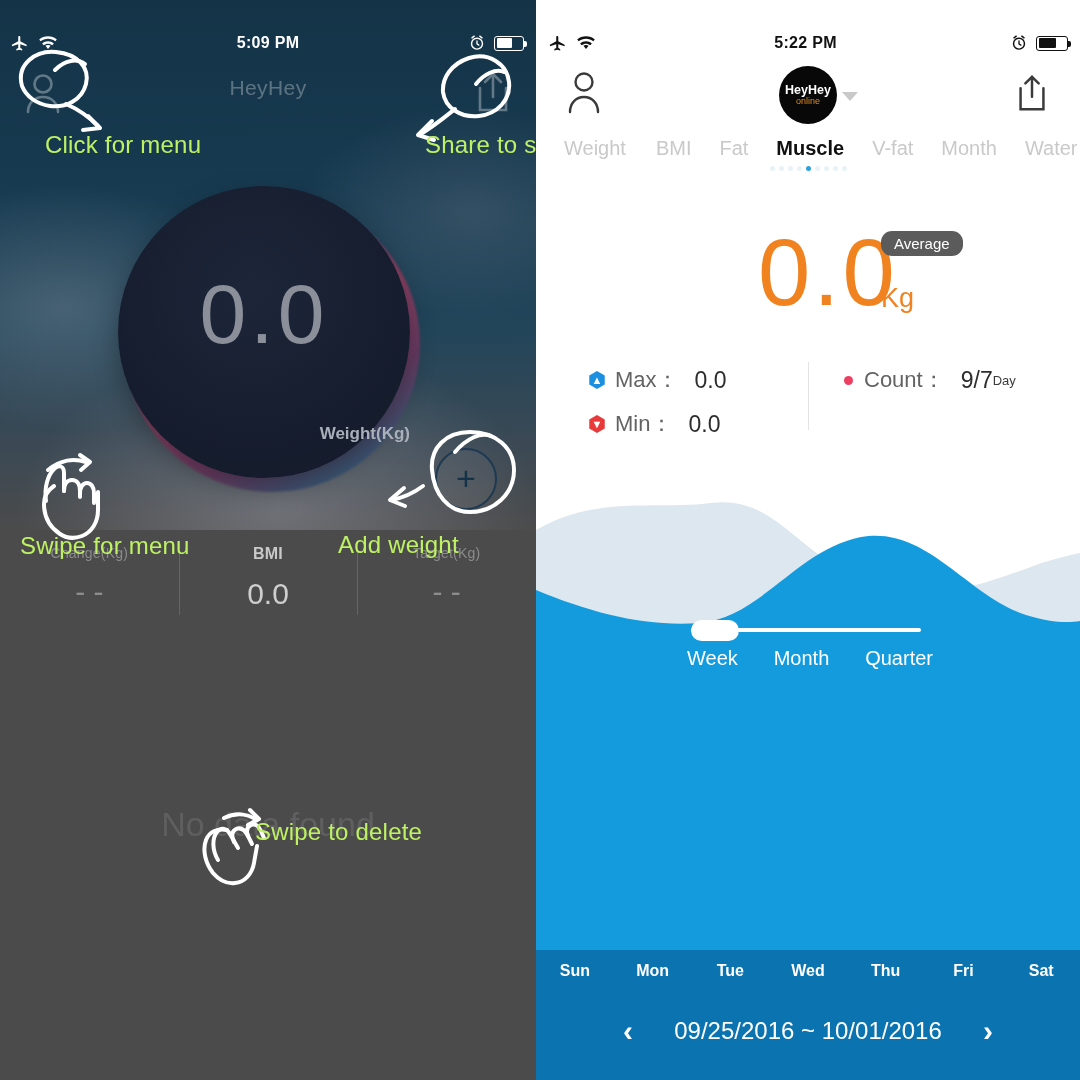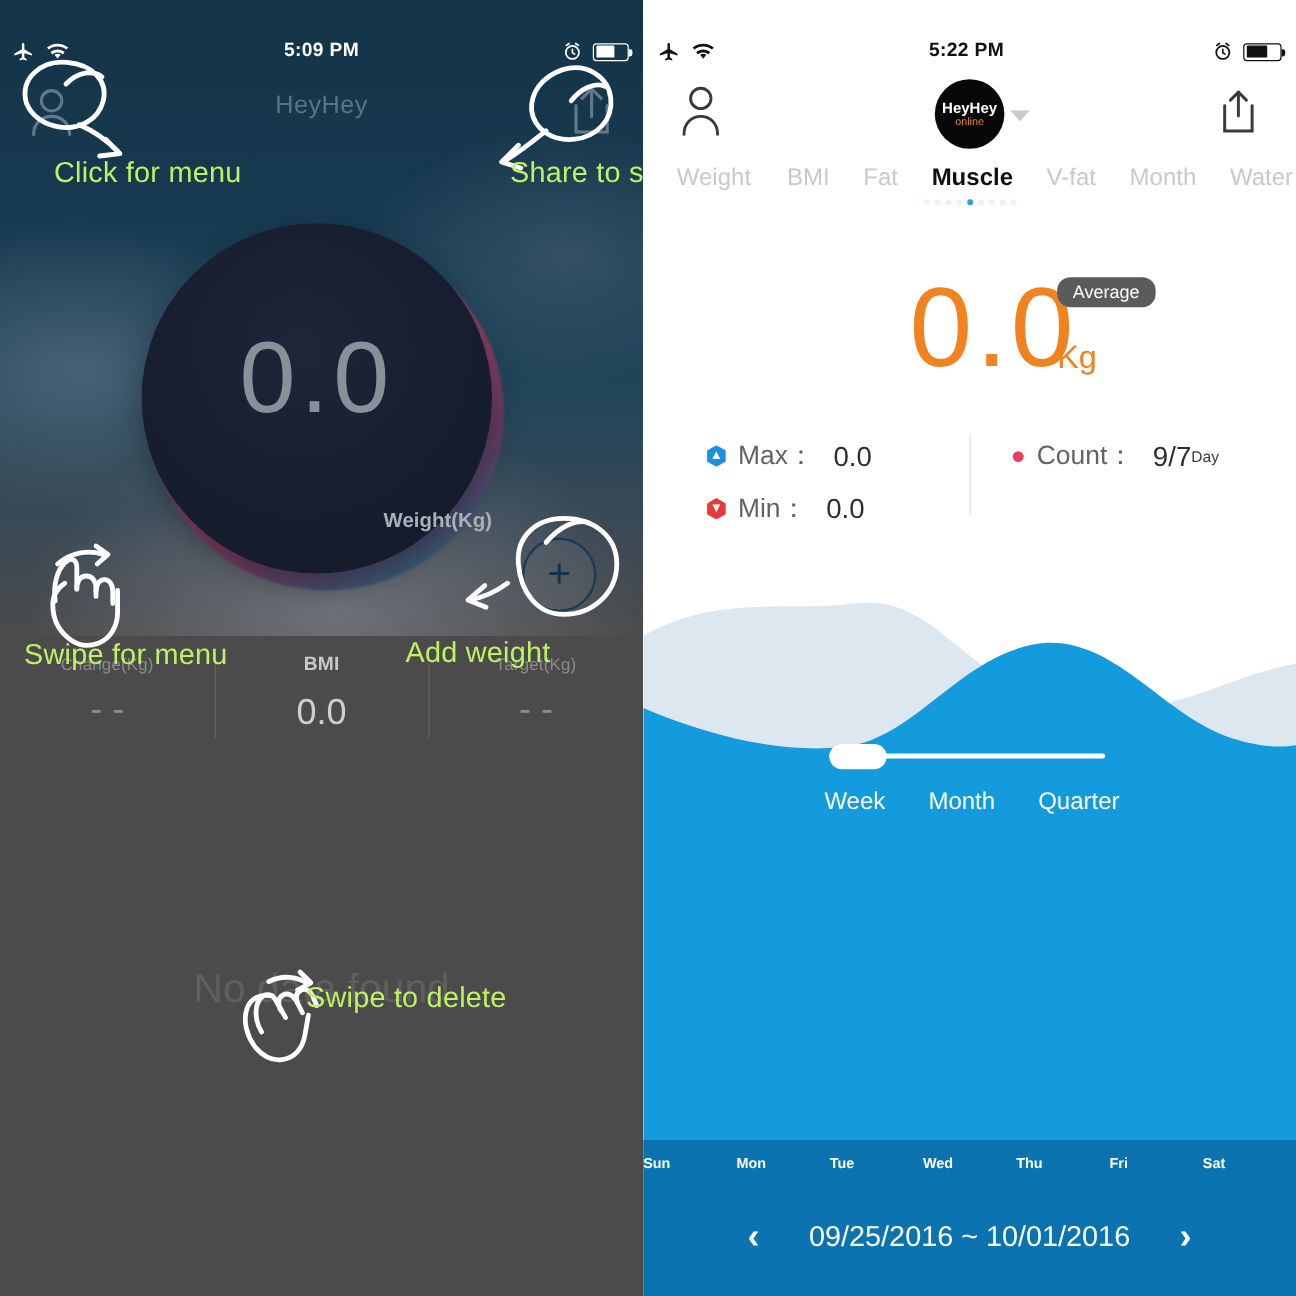--- a/index.html
+++ b/index.html
@@ -165,26 +165,26 @@
   .hexi b{ position:absolute; left:50%; top:50%; transform:translate(-50%,-50%); color:#fff; font-size:11px; line-height:1; }
   .pinkdot{ width:9px;height:9px;border-radius:50%;background:#ec3f62;margin-right:11px;flex:none; }
   .mm-lab{ font-size:22px; color:#636363;text-align:center; }
   .mm-val{ font-size:23px; color:#2d2d2d; margin-left:16px; }
   .mm-sub{ font-size:13px; color:#3a3a3a; }
 
   .waves{ position:absolute; left:0; top:455px; width:544px; height:625px; }
   .slider{ position:absolute; left:697px; top:625px; }
   .s-track{ position:absolute; left:0; top:8px; width:230px; height:4px; background:#ffffff; border-radius:2px; }
   .s-thumb{ position:absolute; left:0; top:0; width:48px; height:21px; border-radius:11px; background:#ffffff; }
-  .s-labels{ position:absolute; left:-4px; top:37px; width:246px; display:flex; justify-content:space-between;align-items:flex-end; }
+  .s-labels{ position:absolute; left:-4px; top:27px; width:246px; display:flex; justify-content:space-between;align-items:flex-end; }
   .s-labels span{ font-size:20px; color:#ffffff; }
 
   .daybar{ position:absolute; left:0; top:950px; width:544px; height:130px; background:#0b73af; }
   .days{ position:absolute; left:0; top:12px; width:544px; display:flex; }
-  .days span{ flex:1; text-align:left; font-size:12px; color:#fff; font-weight:bold; }
+  .days span{ flex:1; text-align:center; font-size:16px; color:#fff; font-weight:bold; }
   .daterow{ position:absolute; left:0; top:56px; width:544px; height:50px; display:flex; align-items:center; justify-content:center; gap:0; }
   .arrow{ width:60px; text-align:center; font-size:30px; color:#fff; font-weight:bold; }
   .daterange{ font-size:24px; color:#fff; width:300px; text-align:center; }
 </style>
 </head>
 <body>
 
 <div id="root">
 
   <div class="phone-left">

